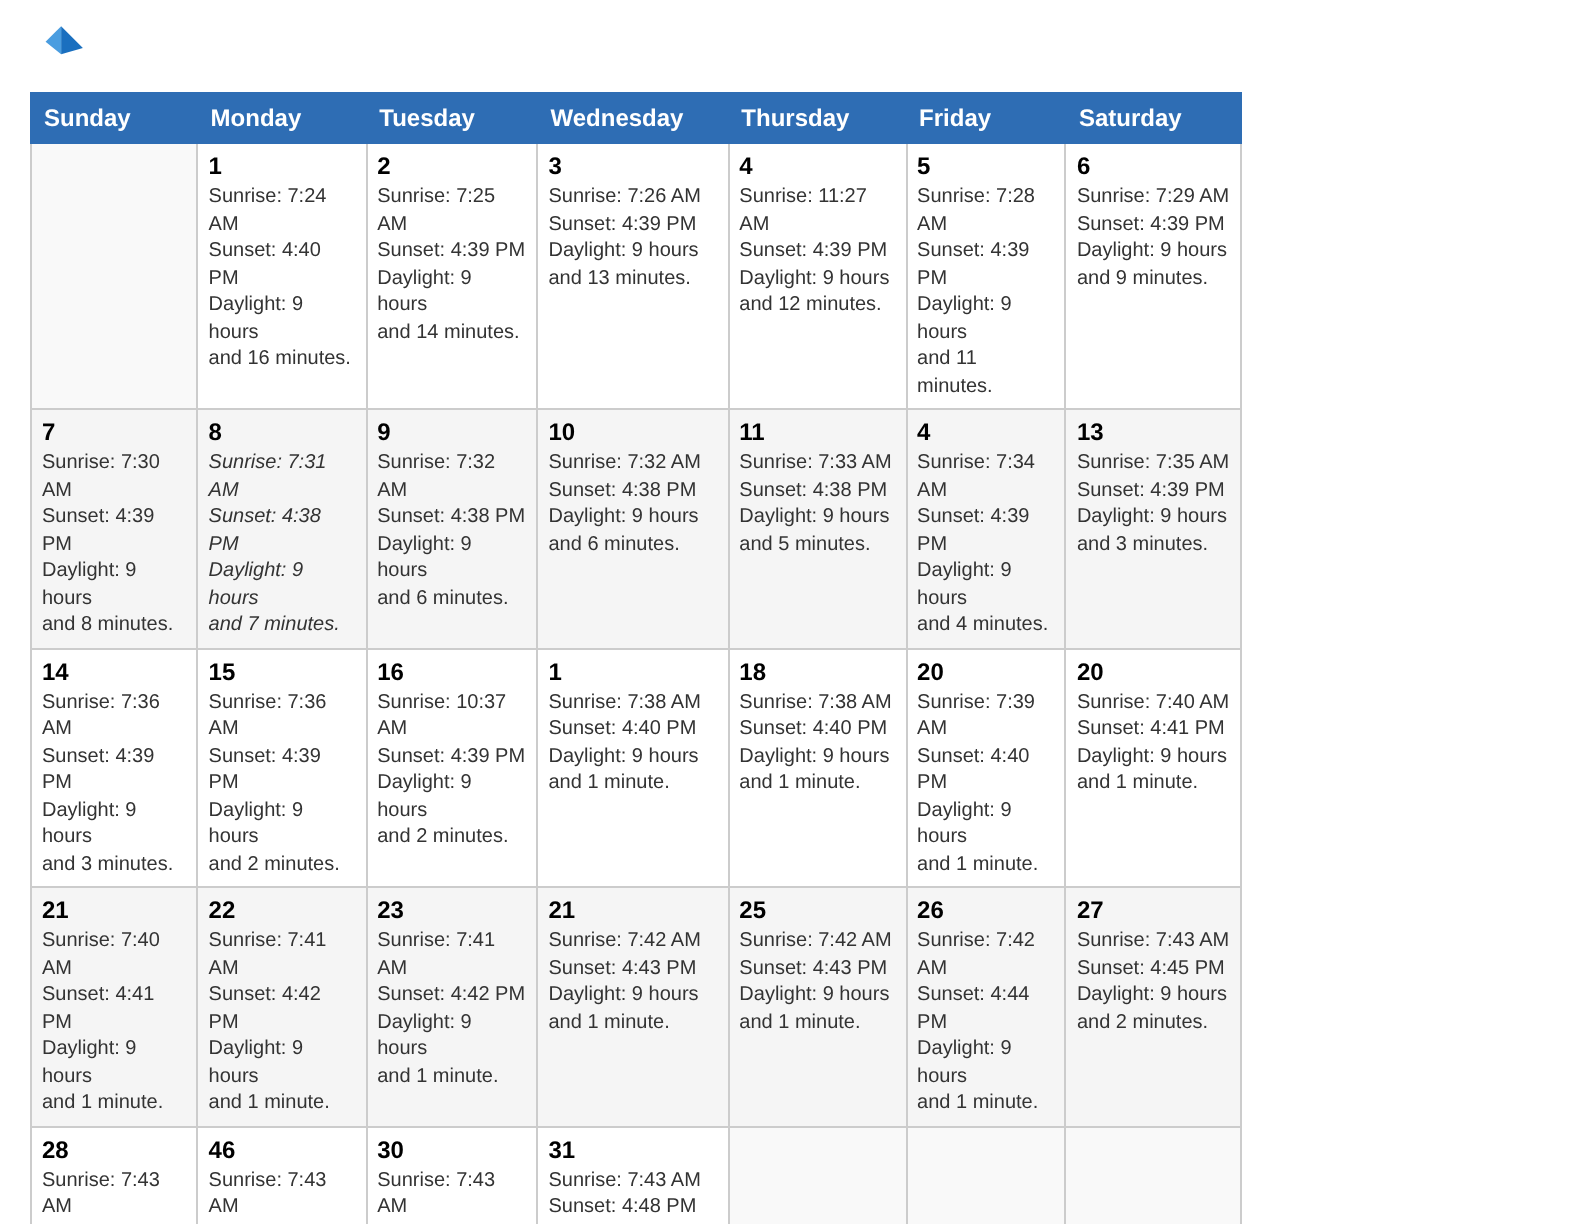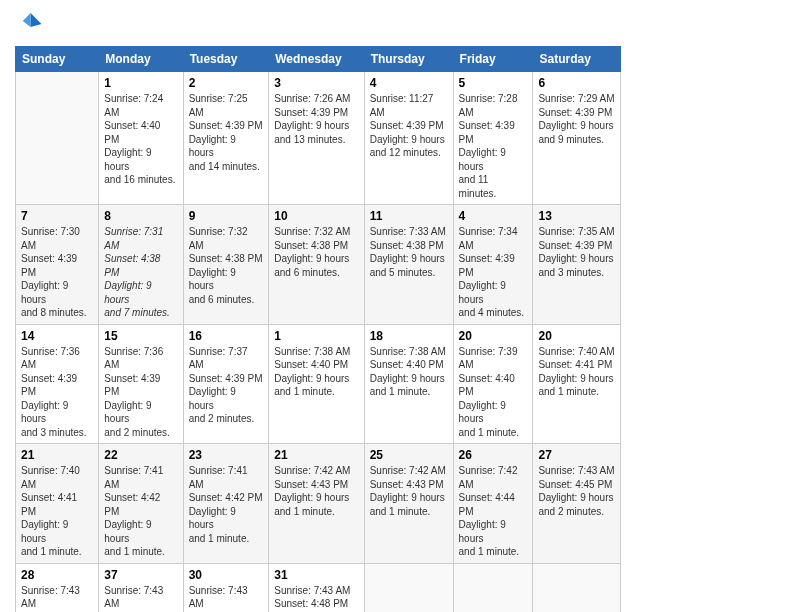--- a/index.html
+++ b/index.html
@@ -232,21 +232,21 @@
           </td>
           <td>
             <span class="day-number">15</span>
             <div class="day-info" style="white-space: pre-line;">Sunrise: 7:36 AM
 Sunset: 4:39 PM
 Daylight: 9 hours
 and 2 minutes.</div>
           </td>
           <td>
             <span class="day-number">16</span>
-            <div class="day-info" style="white-space: pre-line;">Sunrise: 7:37 AM
+            <div class="day-info" style="white-space: pre-line;">Sunrise: 10:37 AM
 Sunset: 4:39 PM
 Daylight: 9 hours
 and 2 minutes.</div>
           </td>
           <td>
             <span class="day-number">1</span>
             <div class="day-info" style="white-space: pre-line;">Sunrise: 7:38 AM
 Sunset: 4:40 PM
 Daylight: 9 hours
 and 1 minute.</div>
@@ -326,21 +326,21 @@
         </tr>
         <tr>
           <td>
             <span class="day-number">28</span>
             <div class="day-info" style="white-space: pre-line;">Sunrise: 7:43 AM
 Sunset: 4:45 PM
 Daylight: 9 hours
 and 2 minutes.</div>
           </td>
           <td>
-            <span class="day-number">37</span>
+            <span class="day-number">46</span>
             <div class="day-info" style="white-space: pre-line;">Sunrise: 7:43 AM
 Sunset: 4:46 PM
 Daylight: 9 hours
 and 3 minutes.</div>
           </td>
           <td>
             <span class="day-number">30</span>
             <div class="day-info" style="white-space: pre-line;">Sunrise: 7:43 AM
 Sunset: 4:47 PM
 Daylight: 9 hours

